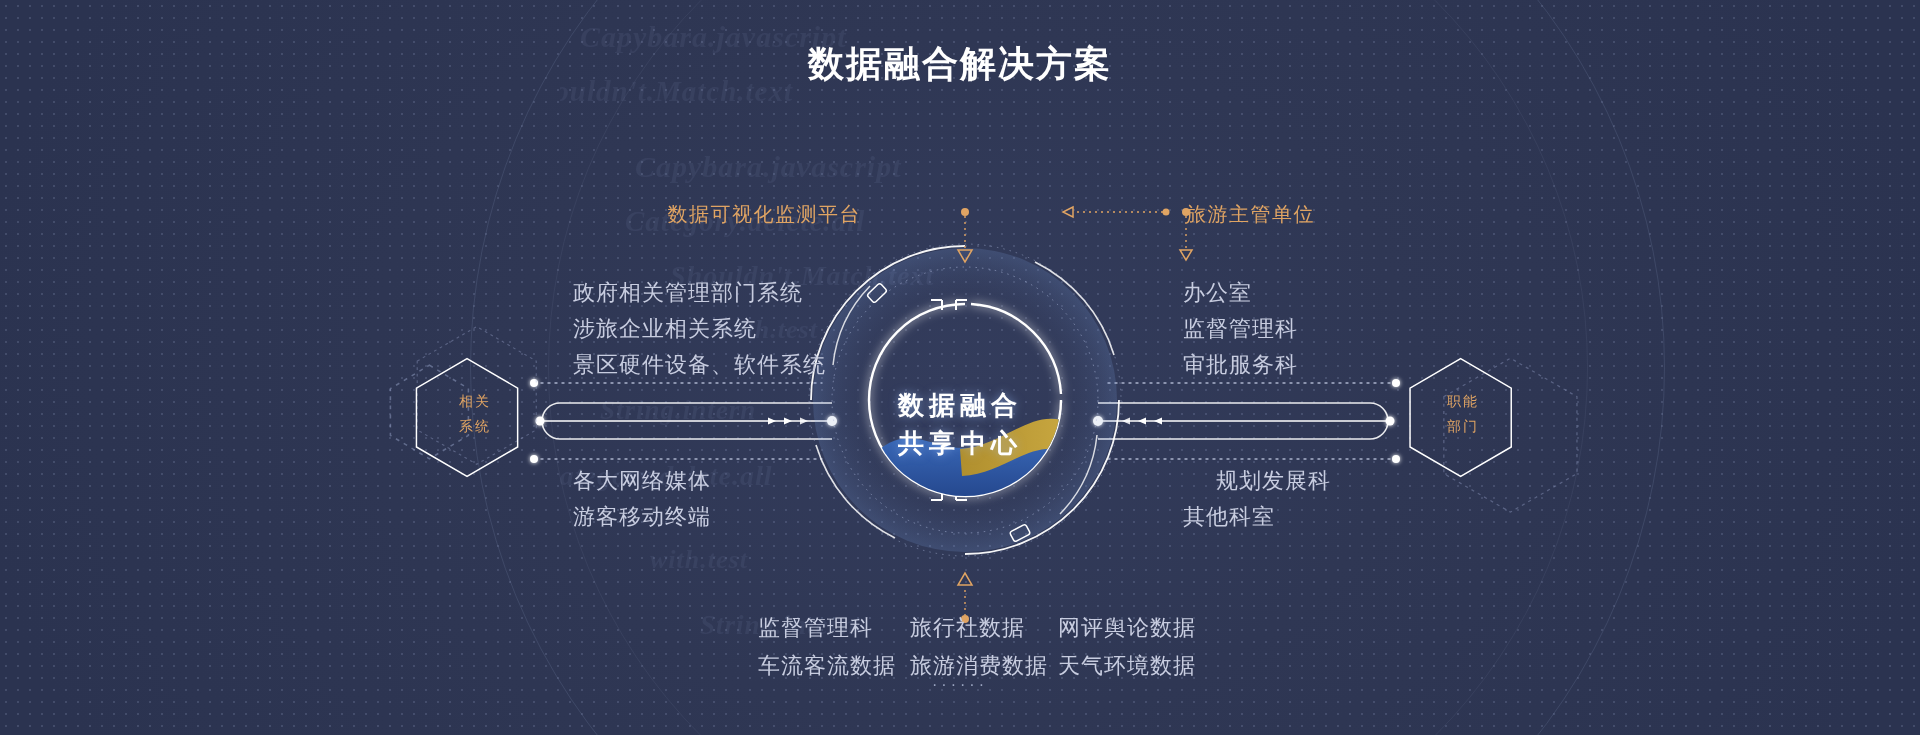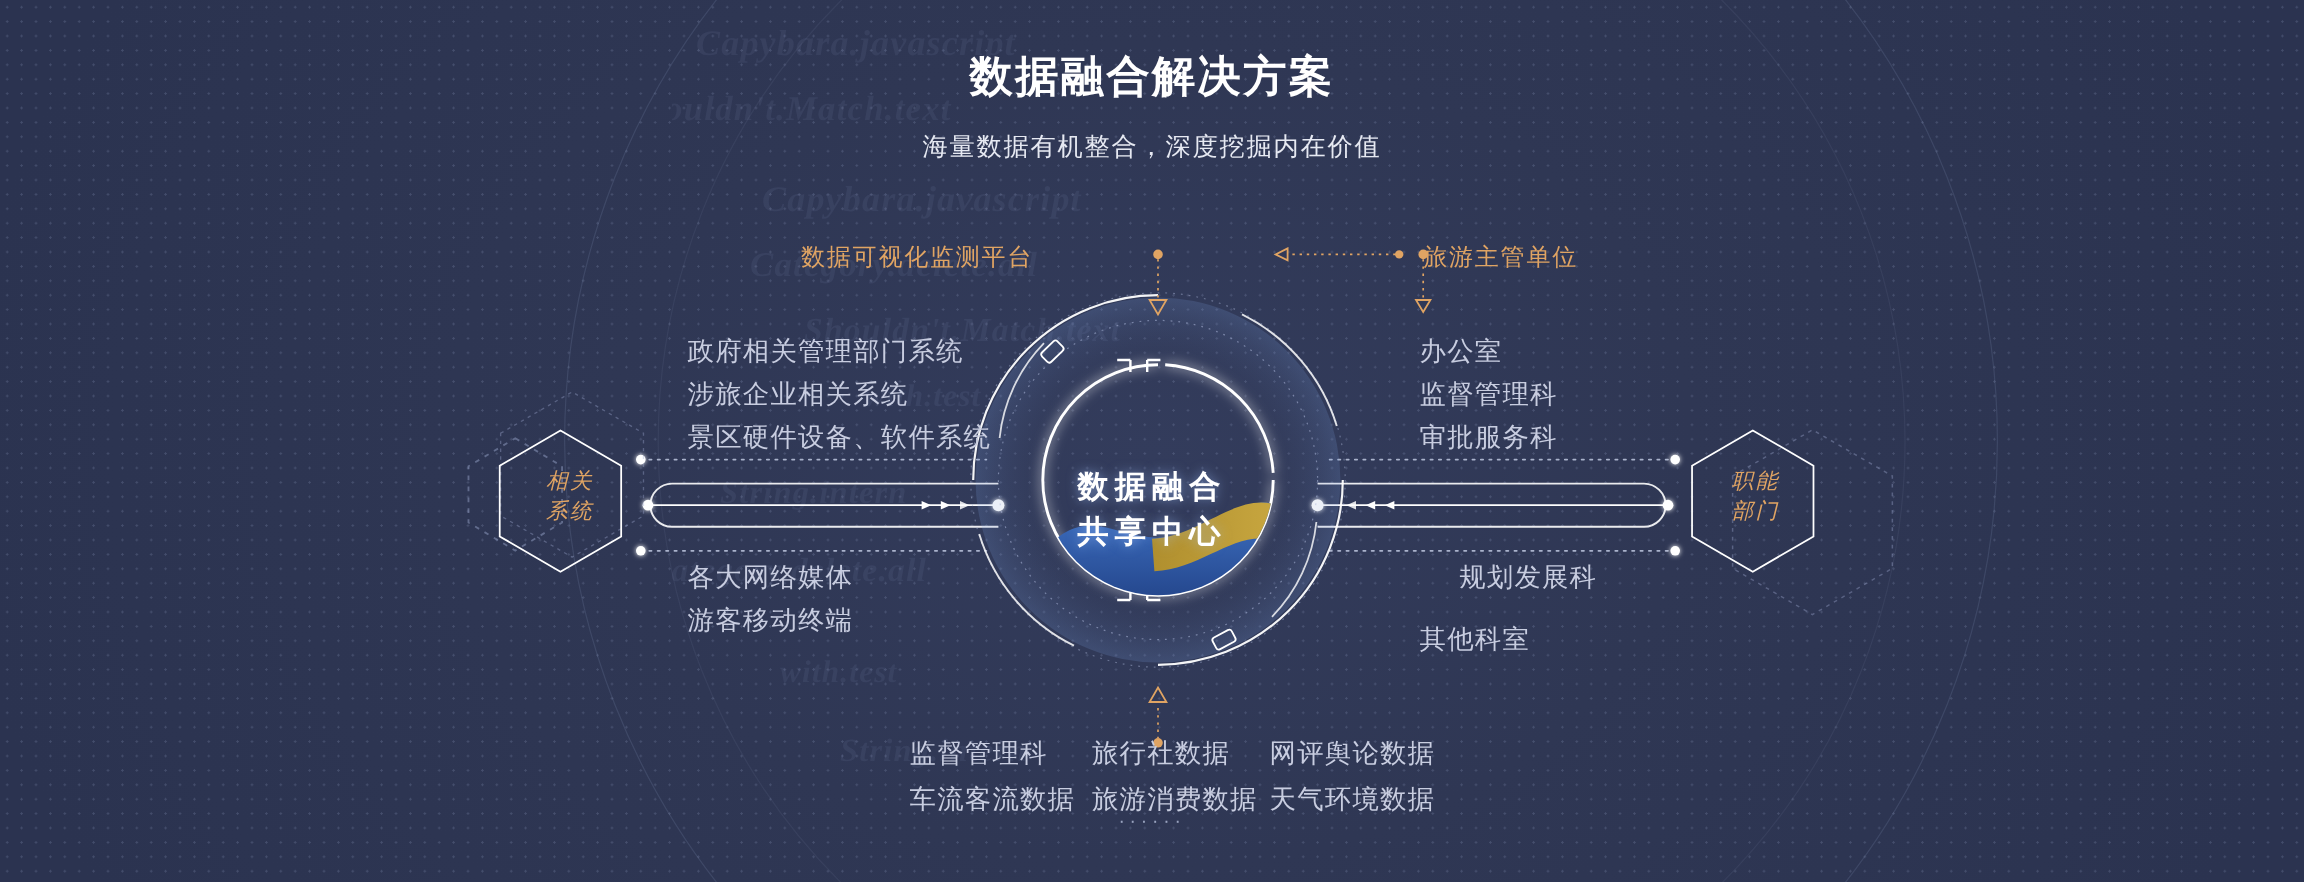--- a/index.html
+++ b/index.html
@@ -62,23 +62,22 @@
   .lbl {
     position:absolute; white-space:nowrap;
     font-size:22px; color:#c8cde0; letter-spacing:1px;
   }
   .orange {
     position:absolute; white-space:nowrap;
     font-size:20px; color:#e0a463; letter-spacing:1.5px;
   }
   .hexlabel {
     position:absolute; text-align:center; color:#e0a463;
-    font-size:18px; line-height:25px; letter-spacing:2px;
+    font-size:14px; line-height:25px; letter-spacing:2px;
     white-space:nowrap;
-    font-style:italic;
   }
   #hubtext {
     position:absolute; left:0; right:0; top:386px;
     text-align:center; pointer-events:none;
   }
   #hubtext div {
     color:#ffffff; font-size:26px; font-weight:bold;
     letter-spacing:5px; line-height:38px;
     text-shadow:0 0 10px rgba(160,195,255,.55);
   }
@@ -239,21 +238,20 @@
     </g>
 
     <g>
       <path d="M 958 585 L 972 585 L 965 573 Z" fill="none" stroke="#e0a463" stroke-width="1.5"></path>
       <line x1="965" y1="590" x2="965" y2="615" stroke="#e0a463" stroke-width="1.4" stroke-dasharray="2 4"></line>
       <circle cx="965" cy="619" r="4" fill="#e0a463"></circle>
     </g>
   </svg>
 
   <div id="title">数据融合解决方案</div>
-  <div id="subtitle">海量数据有机整合，深度挖掘内在价值</div>
 
   <div class="orange" style="left:861px; top:201px; transform:translateX(-100%);">数据可视化监测平台</div>
   <div class="orange" style="left:1186px; top:201px;">旅游主管单位</div>
 
   <div id="hubtext">
     <div>数据融合</div>
     <div>共享中心</div>
   </div>
 
   <div class="hexlabel" style="left:430px; top:389px; width:90px;">
@@ -271,21 +269,21 @@
   <div class="lbl" style="left:573px; top:350px;">景区硬件设备、软件系统</div>
 
   <div class="lbl" style="left:573px; top:466px;">各大网络媒体</div>
   <div class="lbl" style="left:573px; top:502px;">游客移动终端</div>
 
   <div class="lbl" style="left:1183px; top:278px;text-align:right;">办公室</div>
   <div class="lbl" style="left:1183px; top:314px;">监督管理科</div>
   <div class="lbl" style="left:1183px; top:350px;">审批服务科</div>
 
   <div class="lbl" style="left:1183px; top:466px;margin-left:33px;">规划发展科</div>
-  <div class="lbl" style="left:1183px; top:502px;margin-top:16px;">其他科室</div>
+  <div class="lbl" style="left:1183px; top:502px;">其他科室</div>
 
   <div class="lbl" style="left:758px; top:613px;">监督管理科</div>
   <div class="lbl" style="left:910px; top:613px;">旅行社数据</div>
   <div class="lbl" style="left:1058px; top:613px;">网评舆论数据</div>
   <div class="lbl" style="left:758px; top:651px;">车流客流数据</div>
   <div class="lbl" style="left:910px; top:651px;text-align:center;">旅游消费数据</div>
   <div class="lbl" style="left:1058px; top:651px;">天气环境数据</div>
   <div id="dots3">······</div>
 
 </div>

